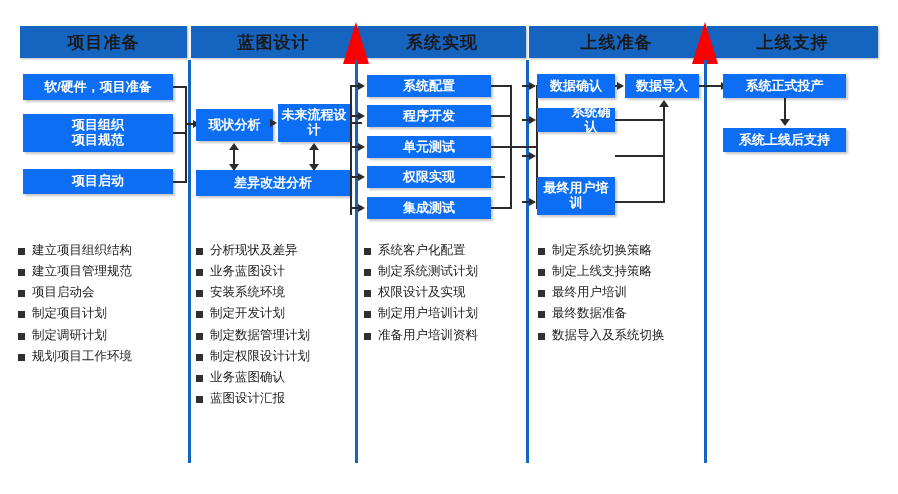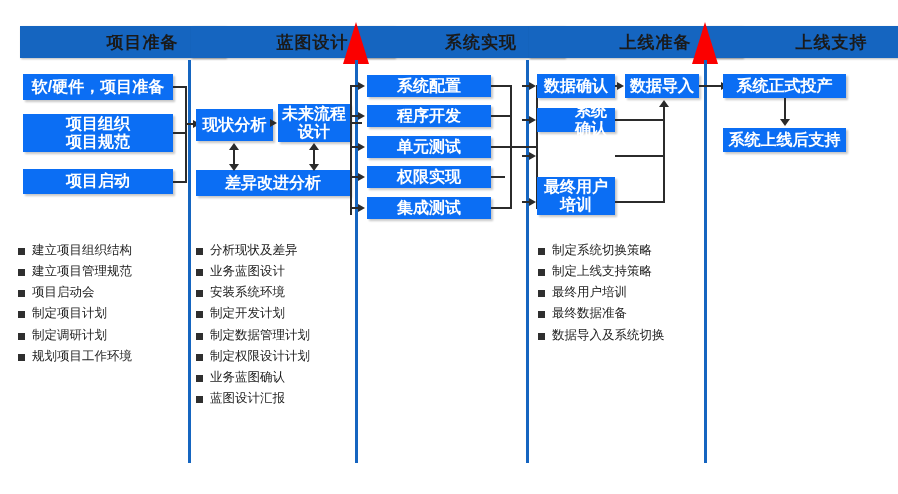--- a/index.html
+++ b/index.html
@@ -15,21 +15,20 @@
   .phase-header{
     position:absolute;
     height:32px;
     background:#1565c0;
     color:#1a1a1a;
     font-weight:bold;
     font-size:17px;
     display:flex;align-items:center;justify-content:center;
     letter-spacing:1px;
     box-shadow:1px 1px 2px rgba(0,0,0,.28);
-    padding-left:39px;
   }
 
   
   .divider{
     position:absolute;
     width:3px;
     background:#1565c0;
     top:60px;
     height:403px;
   }
@@ -42,21 +41,21 @@
     border-right:13px solid transparent;
     border-bottom:42px solid #fb0000;
   }
 
   
   .pbox{
     position:absolute;
     background:#0b6ef4;
     color:#ffffff;
     font-weight:bold;
-    font-size:16px;
+    font-size:13px;
     display:flex;align-items:center;justify-content:center;
     text-align:center;
     line-height:1.15;
     box-shadow:2px 2px 2px rgba(0,0,0,.22);
     box-sizing:border-box;
     padding:0 2px;
   }
 
   
   .ln{position:absolute;background:#2b2b2b;}
@@ -344,20 +343,42 @@
     <div class="bitem">
         <span class="bsq"></span>
         <span>业务蓝图确认</span>
       </div>
     <div class="bitem">
         <span class="bsq"></span>
         <span>蓝图设计汇报</span>
       </div>
   </div>
 
+  <div class="blist" style="left:364px;top:244px;">
+    <div class="bitem">
+        <span class="bsq"></span>
+        <span>系统客户化配置</span>
+      </div>
+    <div class="bitem">
+        <span class="bsq"></span>
+        <span>制定系统测试计划</span>
+      </div>
+    <div class="bitem">
+        <span class="bsq"></span>
+        <span>权限设计及实现</span>
+      </div>
+    <div class="bitem">
+        <span class="bsq"></span>
+        <span>制定用户培训计划</span>
+      </div>
+    <div class="bitem">
+        <span class="bsq"></span>
+        <span>准备用户培训资料</span>
+      </div>
+  </div>
 
   <div class="blist" style="left:538px;top:244px;">
     <div class="bitem">
         <span class="bsq"></span>
         <span>制定系统切换策略</span>
       </div>
     <div class="bitem">
         <span class="bsq"></span>
         <span>制定上线支持策略</span>
       </div>

